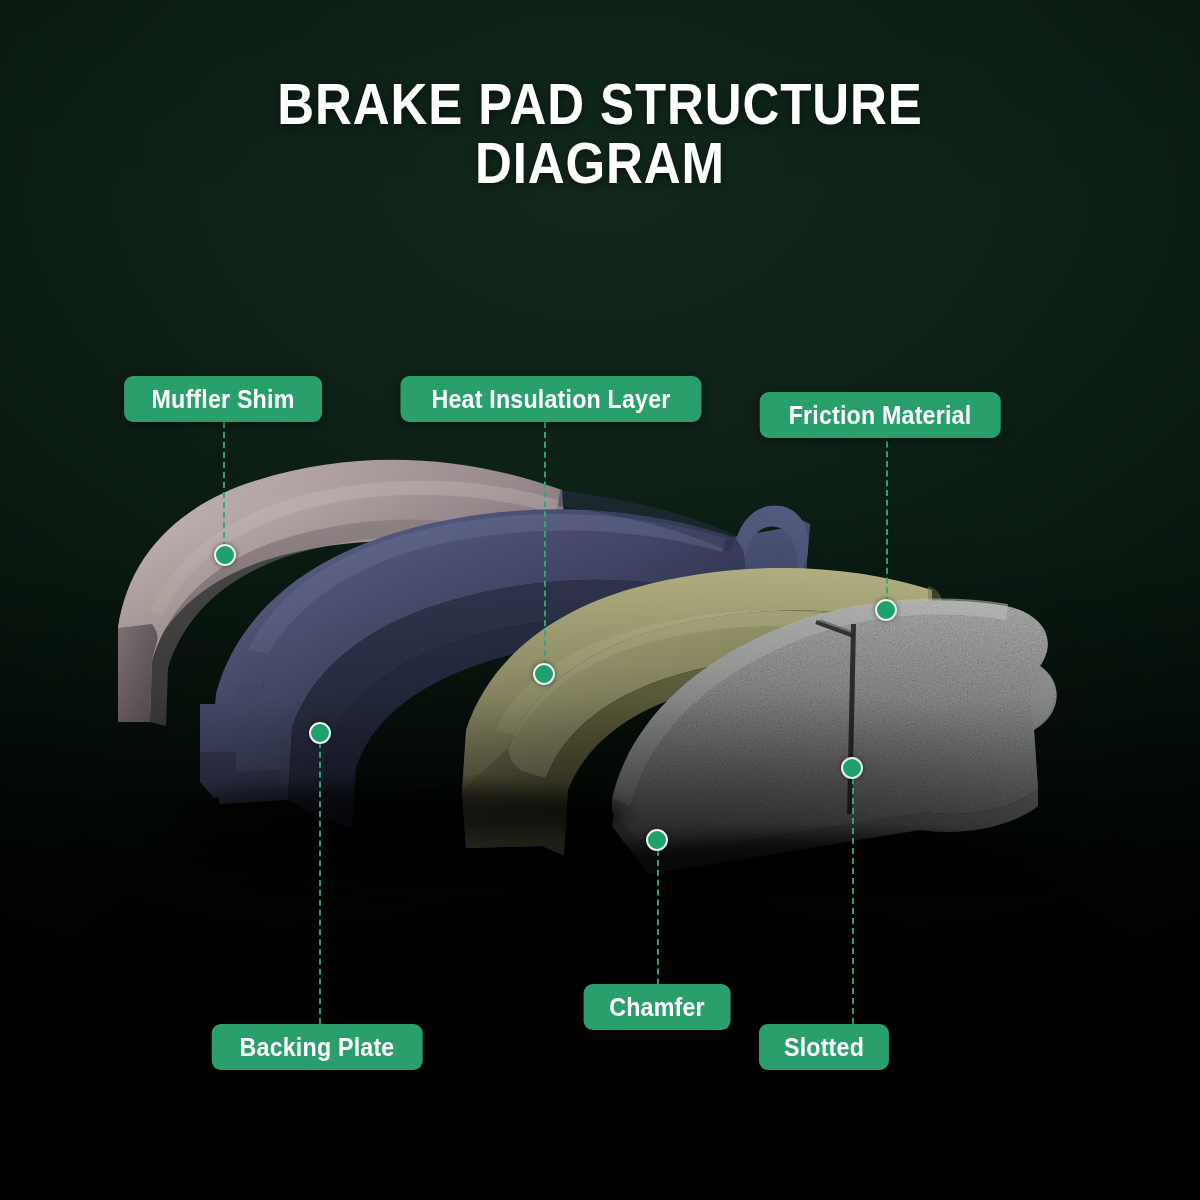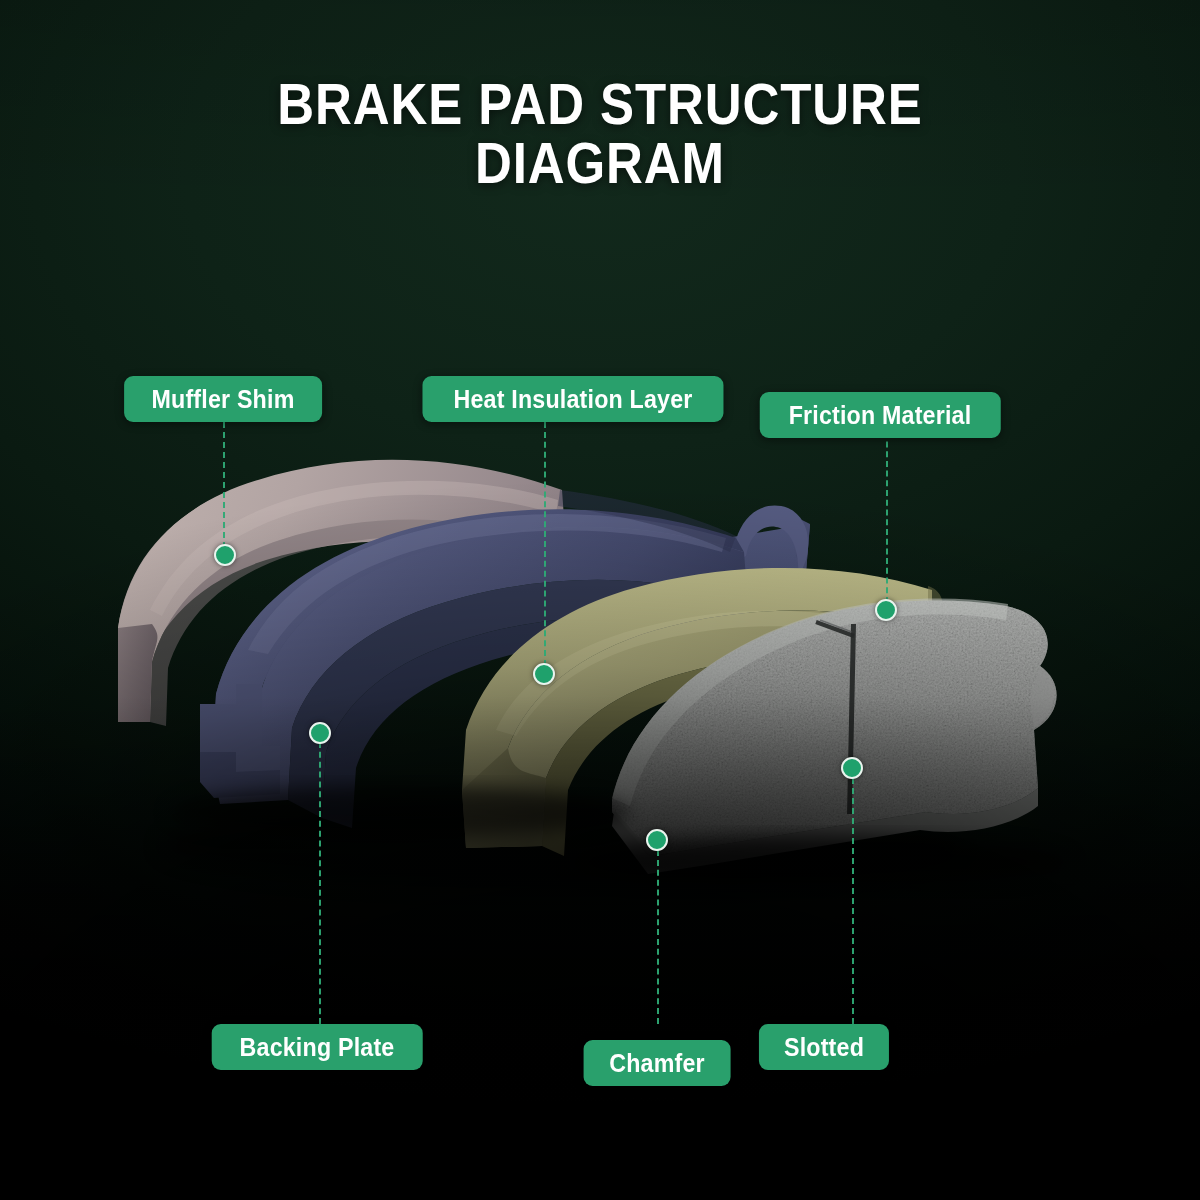--- a/index.html
+++ b/index.html
@@ -345,36 +345,36 @@
 DIAGRAM</div>
 
   <div id="annotations">
       <div class="leader" style="left: 223px; top: 422px; height: 126px;"></div>
       <div class="dot" style="left: 225px; top: 555px;"></div>
       <div class="pill" style="left: 223px; top: 376px;">
         <span>Muffler Shim</span>
       </div>
       <div class="leader" style="left: 544px; top: 422px; height: 244px;"></div>
       <div class="dot" style="left: 544px; top: 674px;"></div>
-      <div class="pill" style="left: 573px; top: 376px;">
+      <div class="pill" style="left: 551px; top: 376px;">
         <span>Heat Insulation Layer</span>
       </div>
       <div class="leader" style="left: 886px; top: 422px; height: 181px;"></div>
       <div class="dot" style="left: 886px; top: 610px;"></div>
       <div class="pill" style="left: 880px; top: 376px; margin-top: 16px;">
         <span>Friction Material</span>
       </div>
       <div class="leader" style="left: 319px; top: 742px; height: 282px;"></div>
       <div class="dot" style="left: 320px; top: 733px;"></div>
       <div class="pill" style="left: 317px; top: 1024px;">
         <span>Backing Plate</span>
       </div>
       <div class="leader" style="left: 657px; top: 850px; height: 174px;"></div>
       <div class="dot" style="left: 657px; top: 840px;"></div>
-      <div class="pill" style="left: 657px; top: 1040px;">
+      <div class="pill" style="left: 657px; top: 984px;">
         <span>Chamfer</span>
       </div>
       <div class="leader" style="left: 852px; top: 778px; height: 246px;"></div>
       <div class="dot" style="left: 852px; top: 768px;"></div>
       <div class="pill" style="left: 824px; top: 1024px;">
         <span>Slotted</span>
       </div>
     </div>
 
 </div>

